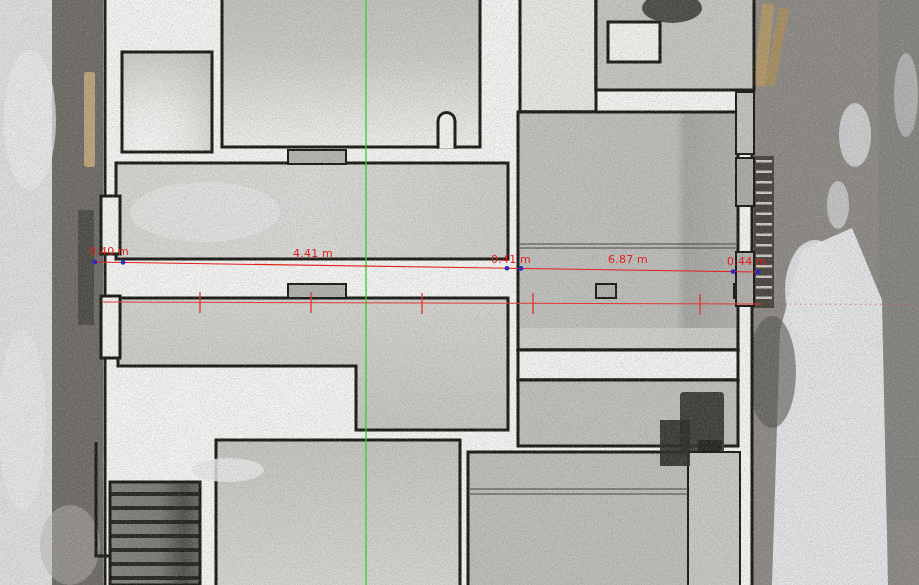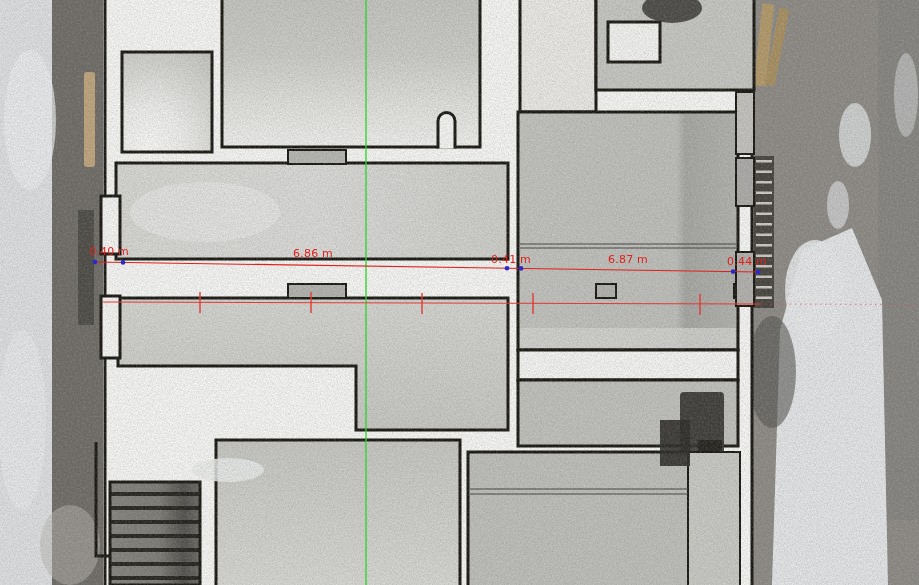--- a/index.html
+++ b/index.html
@@ -181,18 +181,18 @@
         <circle cx="123" cy="262.4" r="2.3"></circle>
         <circle cx="507" cy="268.2" r="2.3"></circle>
         <circle cx="521" cy="268.4" r="2.3"></circle>
         <circle cx="733" cy="271.6" r="2.3"></circle>
         <circle cx="758" cy="272" r="2.3"></circle>
       </g>
     </g>
   </svg>
 
   <div class="mlabel" style="left:109px;top:246px">0.40 m</div>
-  <div class="mlabel" style="left:313px;top:248px">6.86 m</div>
+  <div class="mlabel" style="left:313px;top:248px">4.41 m</div>
   <div class="mlabel" style="left:511px;top:254px">0.41 m</div>
   <div class="mlabel" style="left:628px;top:254px">6.87 m</div>
   <div class="mlabel" style="left:747px;top:256px">0.44 m</div>
 
 </div>
 
 </body></html>

